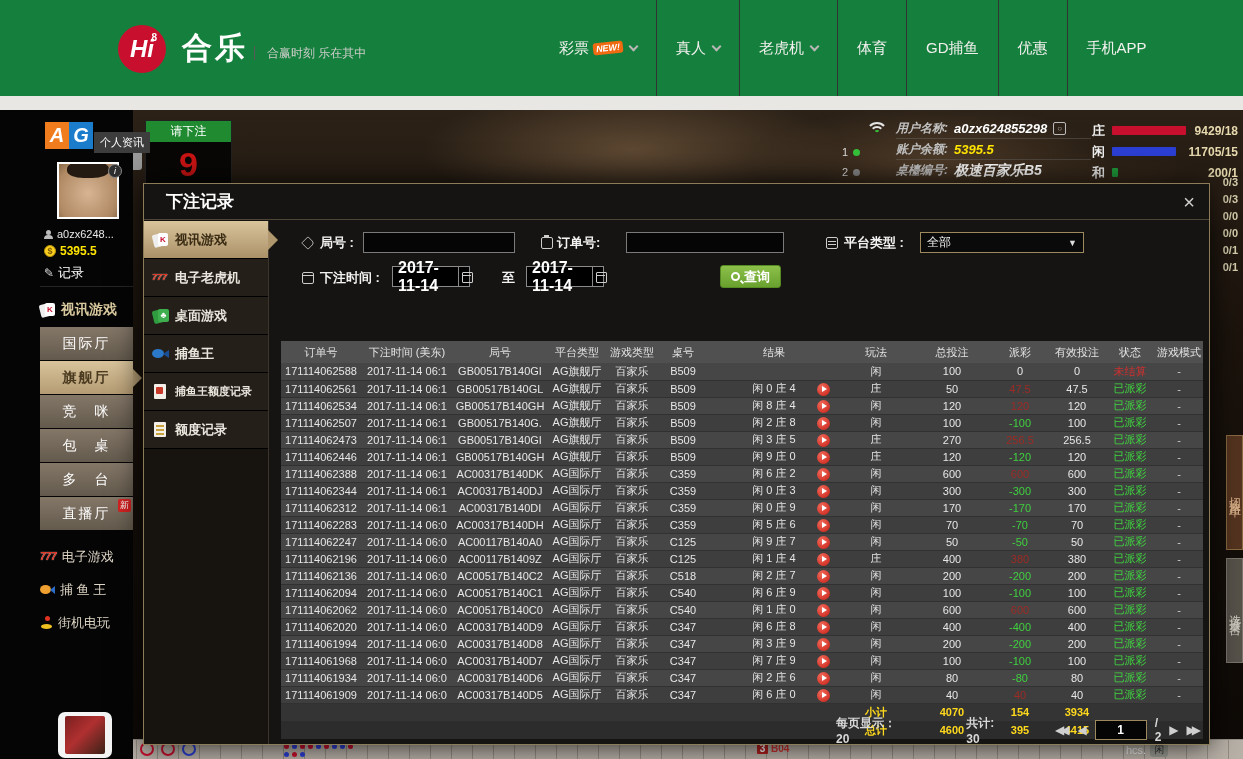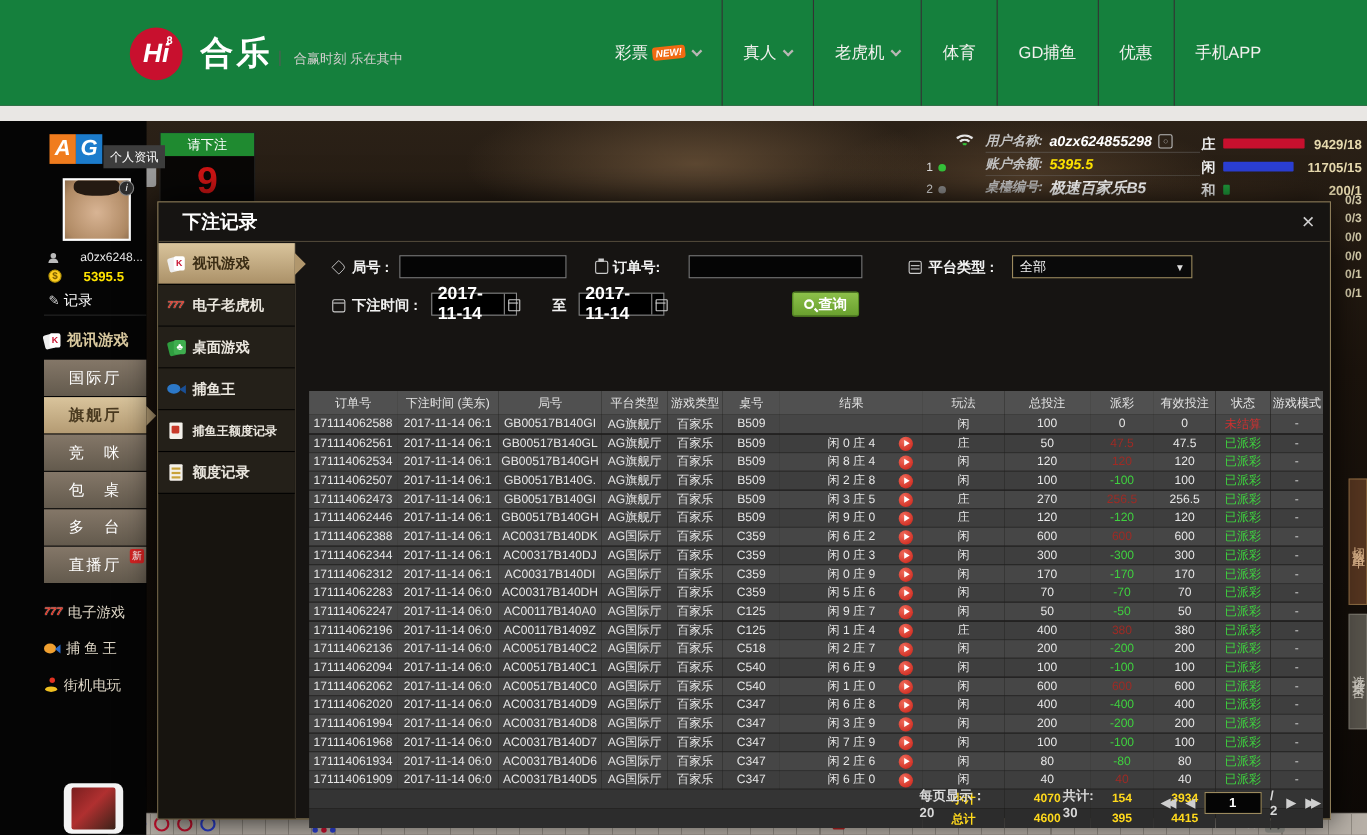--- a/index.html
+++ b/index.html
@@ -42,21 +42,21 @@
   .ag-a { background:#f07c1e; } .ag-g { background:#1c7ccc; }
   .profile-tip { position:absolute; left:94px; top:22px; background:#3d3d3d; color:#fff; font-size:11px;
     padding:3px 6px; white-space:nowrap; z-index:7; }
   .avatar-frame { position:absolute; left:57px; top:52px; width:62px; height:57px; background:#fff; padding:2px; }
   .avatar-face { width:100%; height:100%; background:radial-gradient(ellipse at 50% 55%, #d8b494 0%, #b08a64 75%, #8a6a4a 100%); position:relative; overflow:hidden; }
   .avatar-face::before { content:""; position:absolute; left:8px; right:8px; top:-4px; height:18px;
     background:#241a12; border-radius:50% 50% 40% 40%; }
   .info-dot { position:absolute; left:108px; top:54px; width:14px; height:14px; border-radius:50%;
     background:#2e2e2e; border:1px solid #888; color:#fff; font-size:9px; font-style:italic;
     display:flex; align-items:center; justify-content:center; z-index:8; cursor:pointer; }
-  .sb-row { position:absolute; left:44px; color:#e8e8e8; font-size:11px; display:flex; align-items:center; gap:20px; white-space:nowrap; }
+  .sb-row { position:absolute; left:44px; color:#e8e8e8; font-size:11px; display:flex; align-items:center; gap:4px; white-space:nowrap; }
   .icon-person { width:9px; height:9px; position:relative; }
   .icon-person::before { content:""; position:absolute; left:2px; top:0; width:5px; height:5px; border-radius:50%; background:#bbb; }
   .icon-person::after { content:""; position:absolute; left:0; top:5px; width:9px; height:4px; border-radius:4px 4px 0 0; background:#bbb; }
   .icon-coin { width:12px; height:12px; border-radius:50%; background:#ffcf20; border:1px solid #b8960a;
     color:#7a5c00; font-size:9px; font-weight:bold; display:flex; align-items:center; justify-content:center; }
   .balance { color:#ffe400; font-weight:bold; font-size:12px; }
   .records-btn { position:absolute; left:44px; top:154px; color:#fff; font-size:13px; cursor:pointer; display:flex; gap:4px; align-items:center; }
   .records-btn .pen { color:#ddd; font-size:12px; }
   .sb-divider { position:absolute; left:40px; top:176px; width:93px; border-top:1px solid #262626; }
   .sb-section { position:absolute; left:40px; top:186px; width:93px; height:28px; display:flex; align-items:center; gap:5px;
@@ -187,21 +187,21 @@
   .date-field .cal-btn::before { content:""; position:absolute; left:3px; top:5px; width:9px; height:9px; border:1px solid #ccc; border-radius:1px; }
   .date-field .cal-btn::after { content:""; position:absolute; left:3px; top:8px; width:9px; height:1px; background:#ccc; }
   .search-btn { position:absolute; height:23px; background:linear-gradient(180deg,#8cc04a,#69a02e); border:1px solid #558a22;
     border-radius:3px; color:#fff; font-size:13px; font-weight:bold; display:flex; align-items:center; gap:4px;
     padding:0 10px; cursor:pointer; }
   .mag { width:9px; height:9px; border:2px solid #fff; border-radius:50%; position:relative; flex:none; }
   .mag::after { content:""; position:absolute; left:7px; top:7px; width:4px; height:2px; background:#fff; transform:rotate(45deg); }
 
   
   .tbl-wrap { position:absolute; left:11px; right:8px; top:120px; }
-  table.records { width:100%; border-collapse:collapse; table-layout:fixed;margin-top:14px; }
+  table.records { width:100%; border-collapse:collapse; table-layout:fixed; }
   .records th { background:#505050; color:#e3e3e3; font-size:11px; font-weight:normal; height:22px; white-space:nowrap; overflow:hidden; }
   .records td { height:17px; font-size:11px; color:#e6e6e6; text-align:center; white-space:nowrap; overflow:hidden; border-bottom:1px solid #313131; }
   .records tbody tr:nth-child(odd) { background:#464646; }
   .records tbody tr:nth-child(even) { background:#3e3e3e; }
   .records th:nth-child(1){width:80px} .records th:nth-child(2){width:92px} .records th:nth-child(3){width:94px}
   .records th:nth-child(4){width:60px} .records th:nth-child(5){width:50px} .records th:nth-child(6){width:52px}
   .records th:nth-child(7){width:130px} .records th:nth-child(8){width:74px} .records th:nth-child(9){width:78px}
   .records th:nth-child(10){width:58px} .records th:nth-child(11){width:56px} .records th:nth-child(12){width:50px}
   .records th:nth-child(13){width:48px}
   .records td.neg { color:#3fd03f; }

